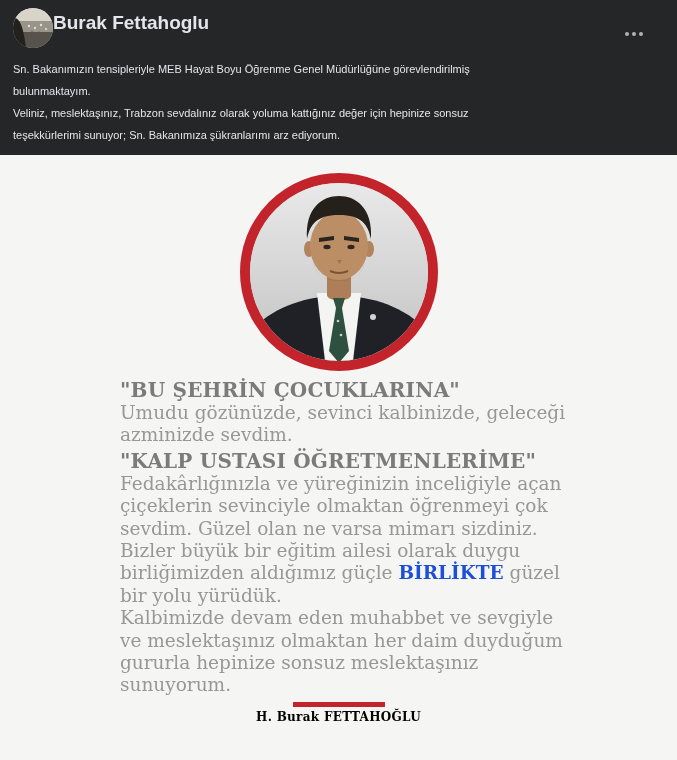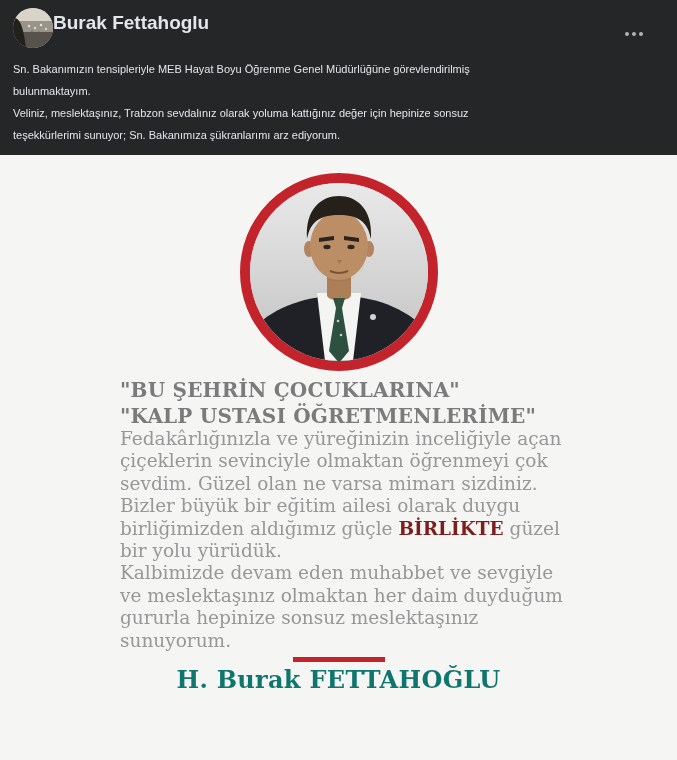--- a/index.html
+++ b/index.html
@@ -22,27 +22,27 @@
   .card{height:605px;background:var(--card-background,#f5f5f3);overflow:hidden;}
   .ring{
     box-sizing:border-box;width:198px;height:198px;margin:18px auto 0;
     border:10px solid var(--accent-red,#c3242b);border-radius:50%;
     overflow:hidden;background:#d9d9d9;
   }
   .ring svg{display:block;}
   .card-text{margin:7px 0 0 120px;font-family:"DejaVu Serif", serif;}
   .card-title{font-size:20px;line-height:24px;font-weight:700;color:var(--card-title-gray,#7b7b7b);letter-spacing:.2px;}
   .card-para{font-size:18.5px;line-height:22.4px;color:var(--card-text-gray,#979797);white-space:pre-line;}
-  .card-para .b{font-weight:700;color:#7f1d1d;}
+  .card-para .b{font-weight:700;color:#1d4ed8;}
   .t2{margin-top:2px;}
   .divider{width:92px;height:5px;background:var(--accent-red,#c3242b);margin:5px auto 0;}
   .signature{
     margin-top:3px;text-align:center;
-    font-family:"DejaVu Serif", serif;font-size:24px;font-weight:700;letter-spacing:.3px;
-    color:#0f766e;
+    font-family:"DejaVu Serif", serif;font-size:12px;font-weight:700;letter-spacing:.3px;
+    color:#000000;
   }
 </style>
 </head>
 <body>
 
 <div>
 
   <div class="post-header">
     <div class="avatar">
       <svg width="40" height="40" viewBox="0 0 40 40">
@@ -100,20 +100,22 @@
         <path d="M94,53 L109,55 L109,59 L94,57 Z" fill="#2a241e"></path>
         <ellipse cx="77" cy="64" rx="3.6" ry="2.2" fill="#2b2620"></ellipse>
         <ellipse cx="101" cy="64" rx="3.6" ry="2.2" fill="#2b2620"></ellipse>
         <path d="M87,77 L92,77 L89.5,81 Z" fill="#a3754f"></path>
         <path d="M80,88 Q89,92 98,88" stroke="#7d5134" stroke-width="2" fill="none"></path>
       </svg>
     </div>
 
     <div class="card-text">
       <div class="card-title">"BU ŞEHRİN ÇOCUKLARINA"</div>
+      <div class="card-para">Umudu gözünüzde, sevinci kalbinizde, geleceği
+azminizde sevdim.</div>
       <div class="card-title t2">"KALP USTASI ÖĞRETMENLERİME"</div>
       <div class="card-para"><span>Fedakârlığınızla ve yüreğinizin inceliğiyle açan
 çiçeklerin sevinciyle olmaktan öğrenmeyi çok
 sevdim. Güzel olan ne varsa mimarı sizdiniz.
 Bizler büyük bir eğitim ailesi olarak duygu
 birliğimizden aldığımız güçle </span><span class="b">BİRLİKTE</span><span> güzel
 bir yolu yürüdük.
 Kalbimizde devam eden muhabbet ve sevgiyle
 ve meslektaşınız olmaktan her daim duyduğum
 gururla hepinize sonsuz meslektaşınız

